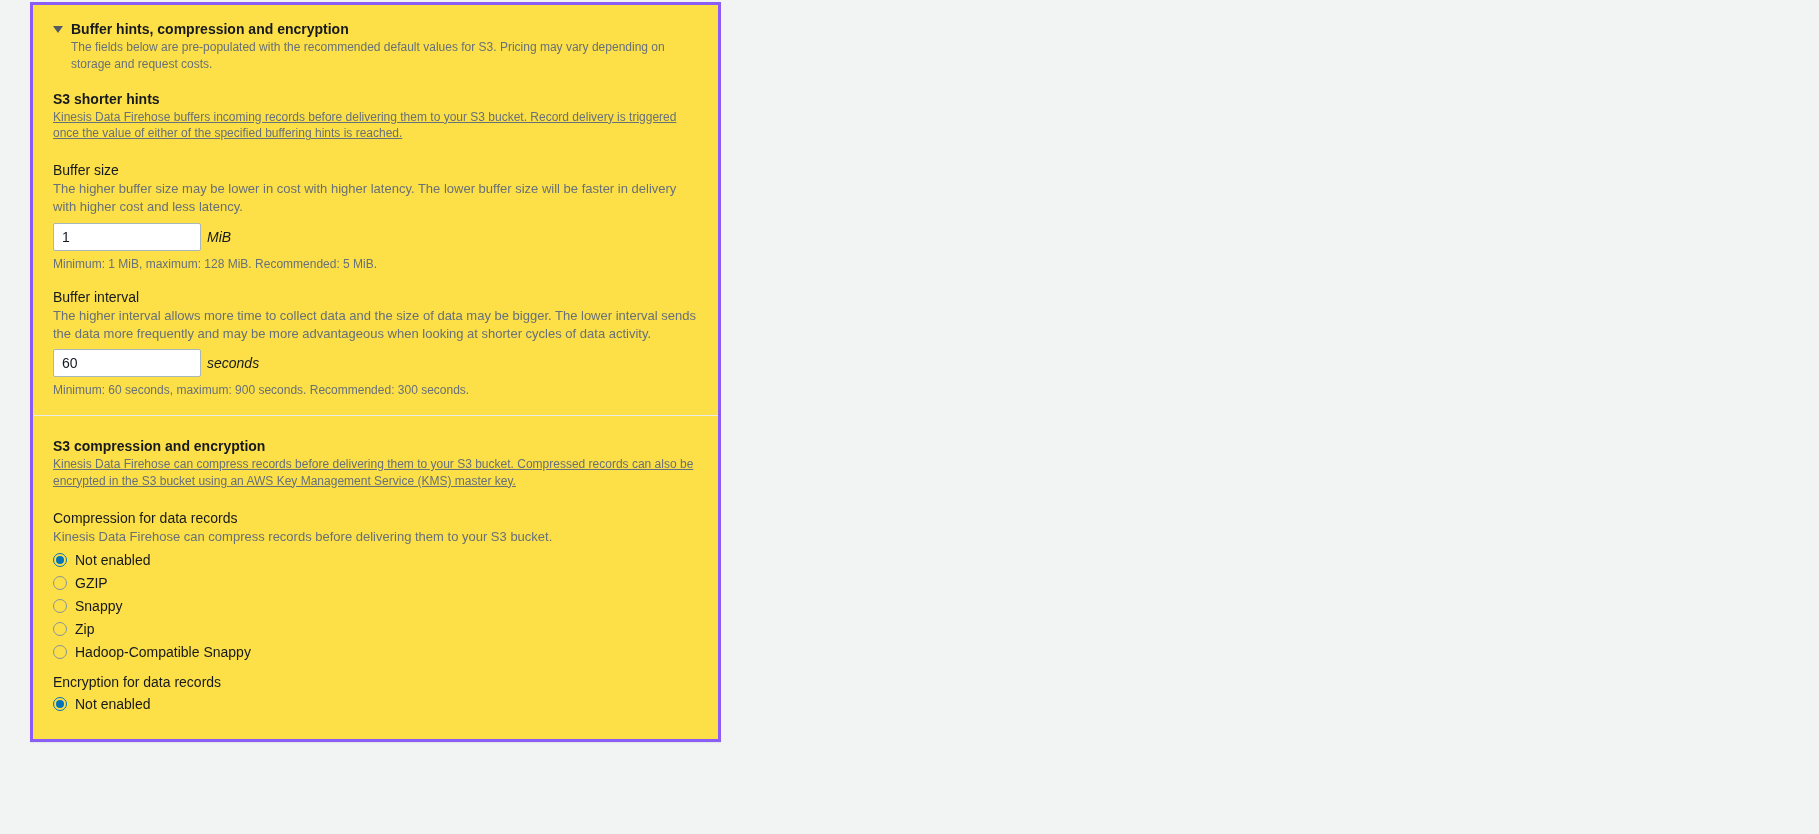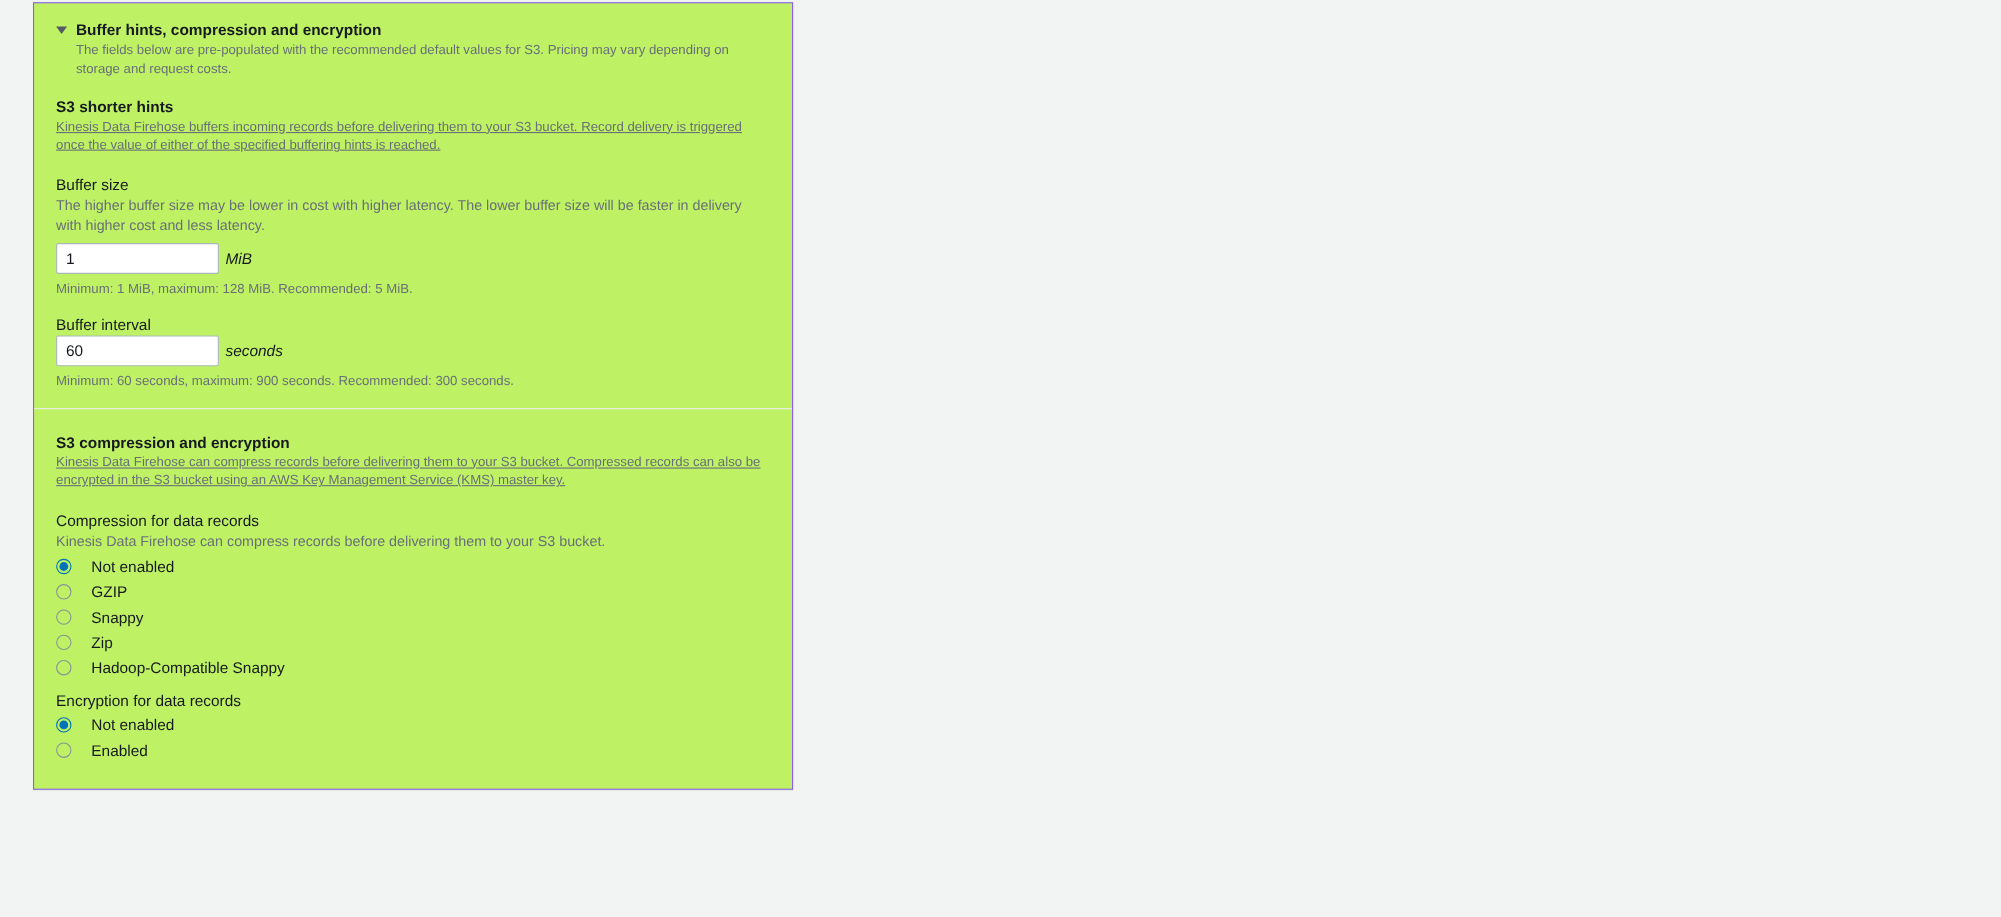--- a/index.html
+++ b/index.html
@@ -8,22 +8,22 @@
     padding: 0;
     font-family: "Amazon Ember", "Helvetica Neue", Arial, sans-serif;
     background: #f2f3f3;
     color: #16191f;
     font-size: 14px;
     width: 1819px;
     height: 834px;
     overflow: hidden;
   }
   .panel {
-    background: #bef264;
-    border: 1px solid #8b5cf6;
+    background: #fde047;
+    border: 3px solid #8b5cf6;
     box-shadow: 0 1px 1px rgba(0,0,0,0.05);
     width: 691px;
     margin-left: 30px;
     margin-top: 2px;
     padding: 0;
   }
   .panel-body {
     padding: 16px 20px 20px 20px;
   }
   .expand-header {
@@ -104,21 +104,21 @@
     border: none;
     border-top: 1px solid #eaeded;
     margin: 18px -20px 22px -20px;
   }
   .radio-group {
     margin-top: 6px;
   }
   .radio-item {
     display: flex;
     align-items: center;
-    gap: 18px;
+    gap: 8px;
     margin-bottom: 7px;
     cursor: pointer;
   }
   .radio-circle {
     width: 14px;
     height: 14px;
     border: 1px solid #879596;
     border-radius: 50%;
     display: flex;
     align-items: center;
@@ -170,20 +170,21 @@
       <div class="field-hint">The higher buffer size may be lower in cost with higher latency. The lower buffer size will be faster in delivery with higher cost and less latency.</div>
       <div class="input-row">
         <input type="text" class="text-input" value="1" style="">
         <span class="unit">MiB</span>
       </div>
       <div class="constraint">Minimum: 1 MiB, maximum: 128 MiB. Recommended: 5 MiB.</div>
     </div>
 
     <div class="field-block">
       <div class="field-label">Buffer interval</div>
+      <div class="field-hint">The higher interval allows more time to collect data and the size of data may be bigger. The lower interval sends the data more frequently and may be more advantageous when looking at shorter cycles of data activity.</div>
       <div class="input-row">
         <input type="text" class="text-input" value="60" style="">
         <span class="unit">seconds</span>
       </div>
       <div class="constraint">Minimum: 60 seconds, maximum: 900 seconds. Recommended: 300 seconds.</div>
     </div>
 
     <hr class="divider">
 
     <div class="section-title">S3 compression and encryption</div>
@@ -220,21 +221,17 @@
 
     <div class="sub-block" style="margin-bottom:0;">
       <div class="field-label">Encryption for data records</div>
       <div class="radio-group" id="encryption-radios">
           <div class="radio-item">
             <span class="radio-circle selected">
               <span class="radio-dot"></span>
             </span>
             <span class="radio-label">Not enabled</span>
           </div>
-          <div class="radio-item">
-            <span class="radio-circle"></span>
-            <span class="radio-label">Enabled</span>
-          </div>
         </div>
     </div>
 
   </div>
 </div>
 
 </body></html>

